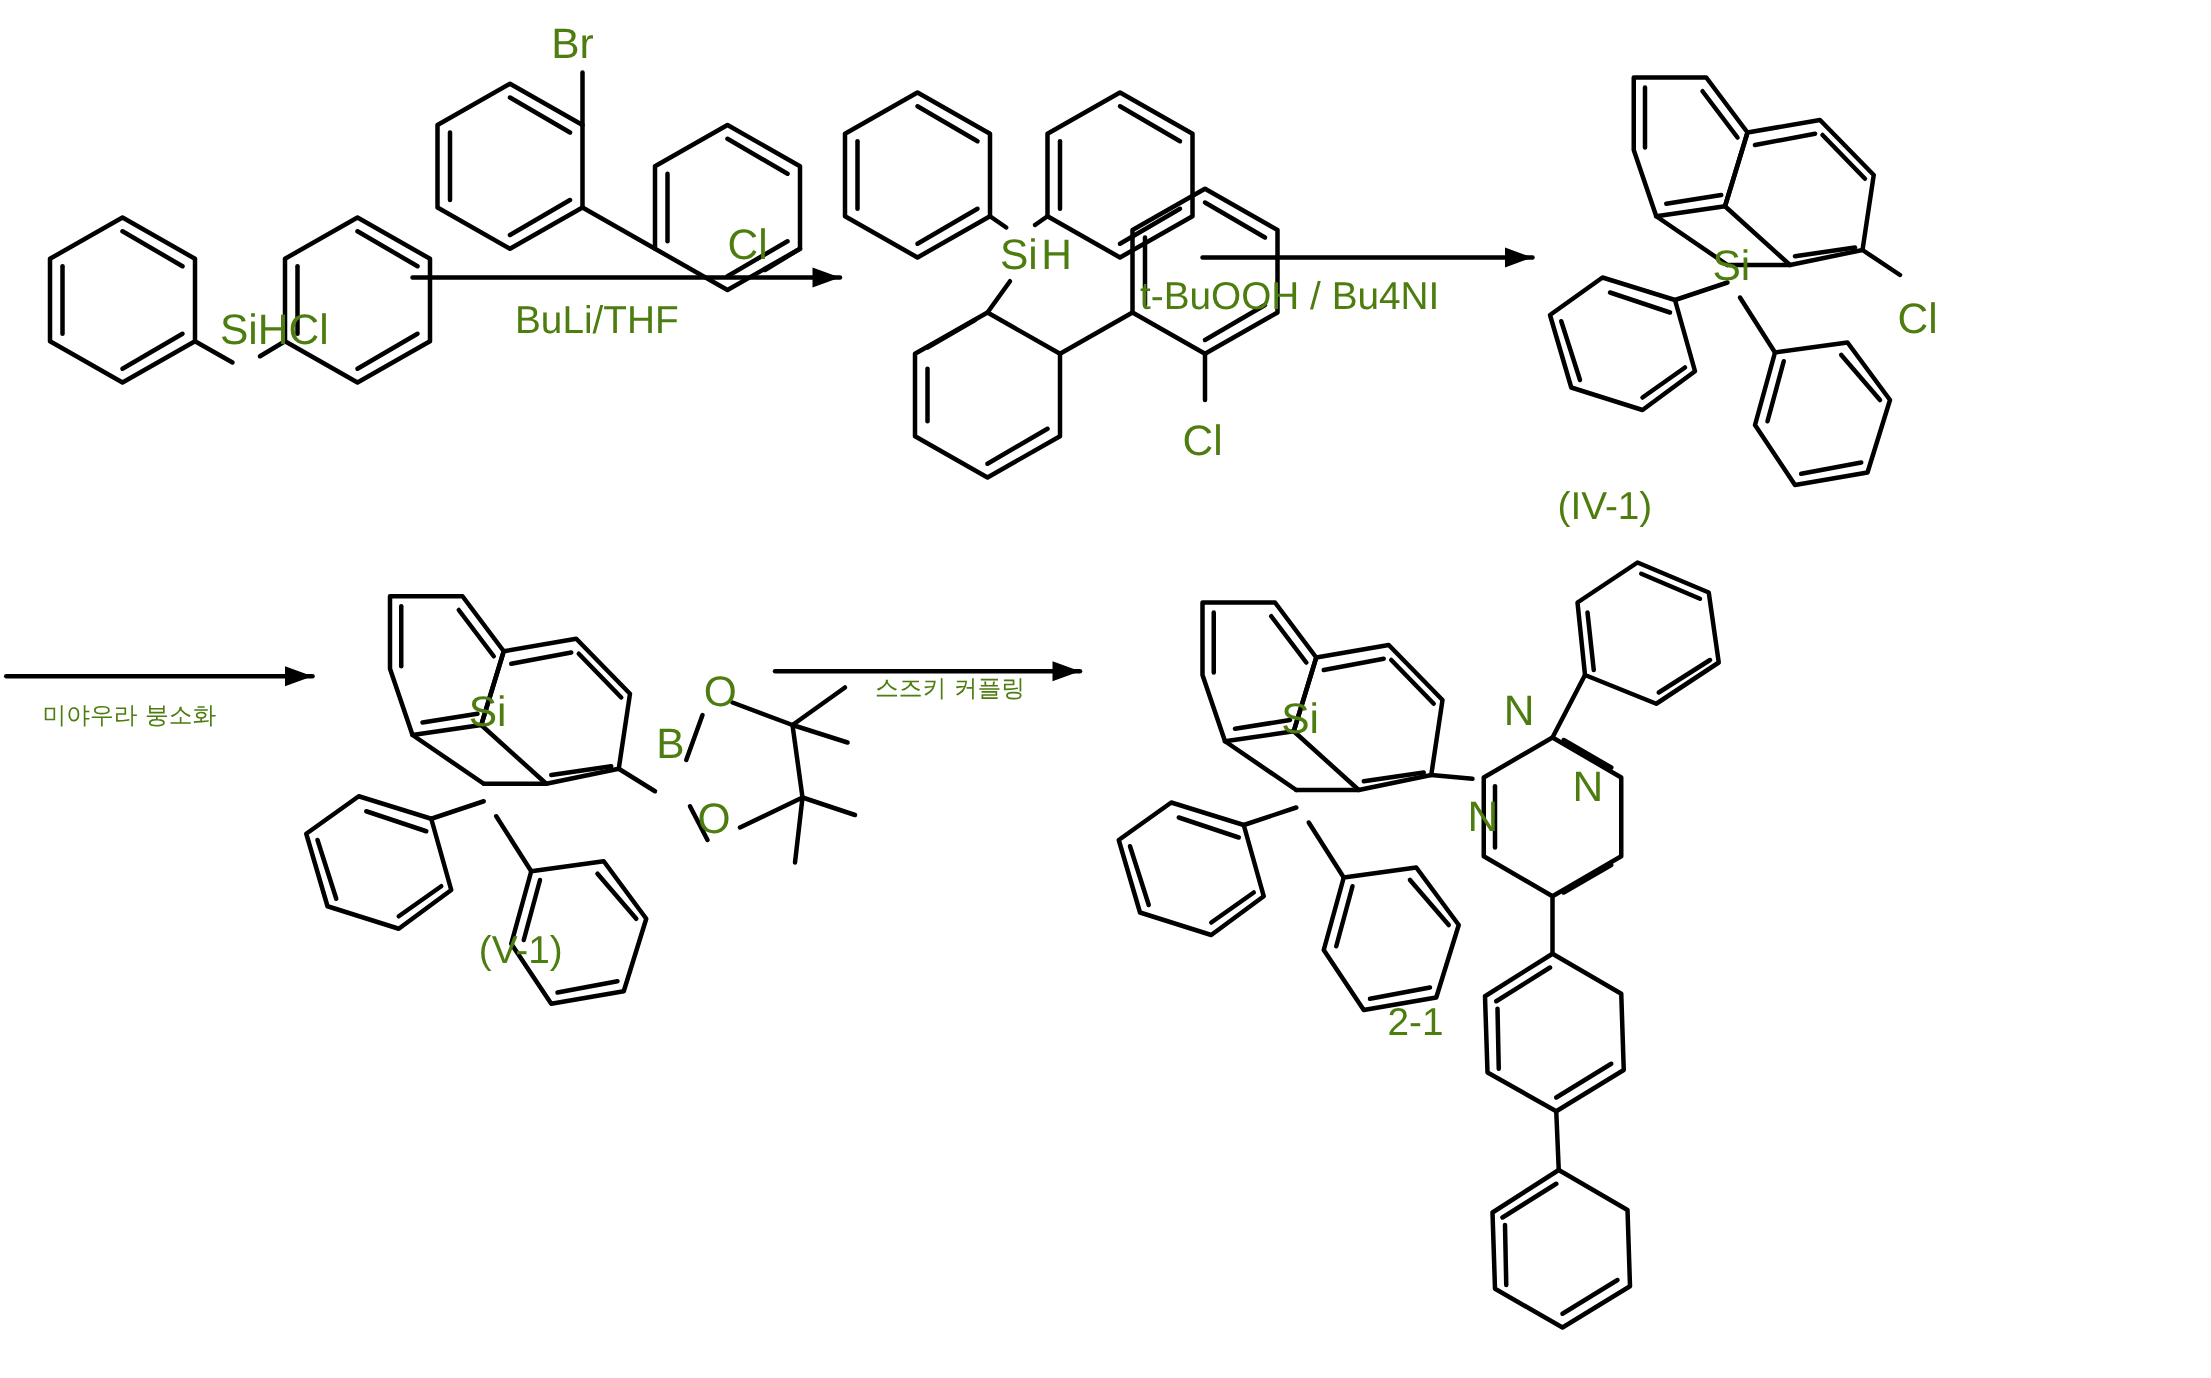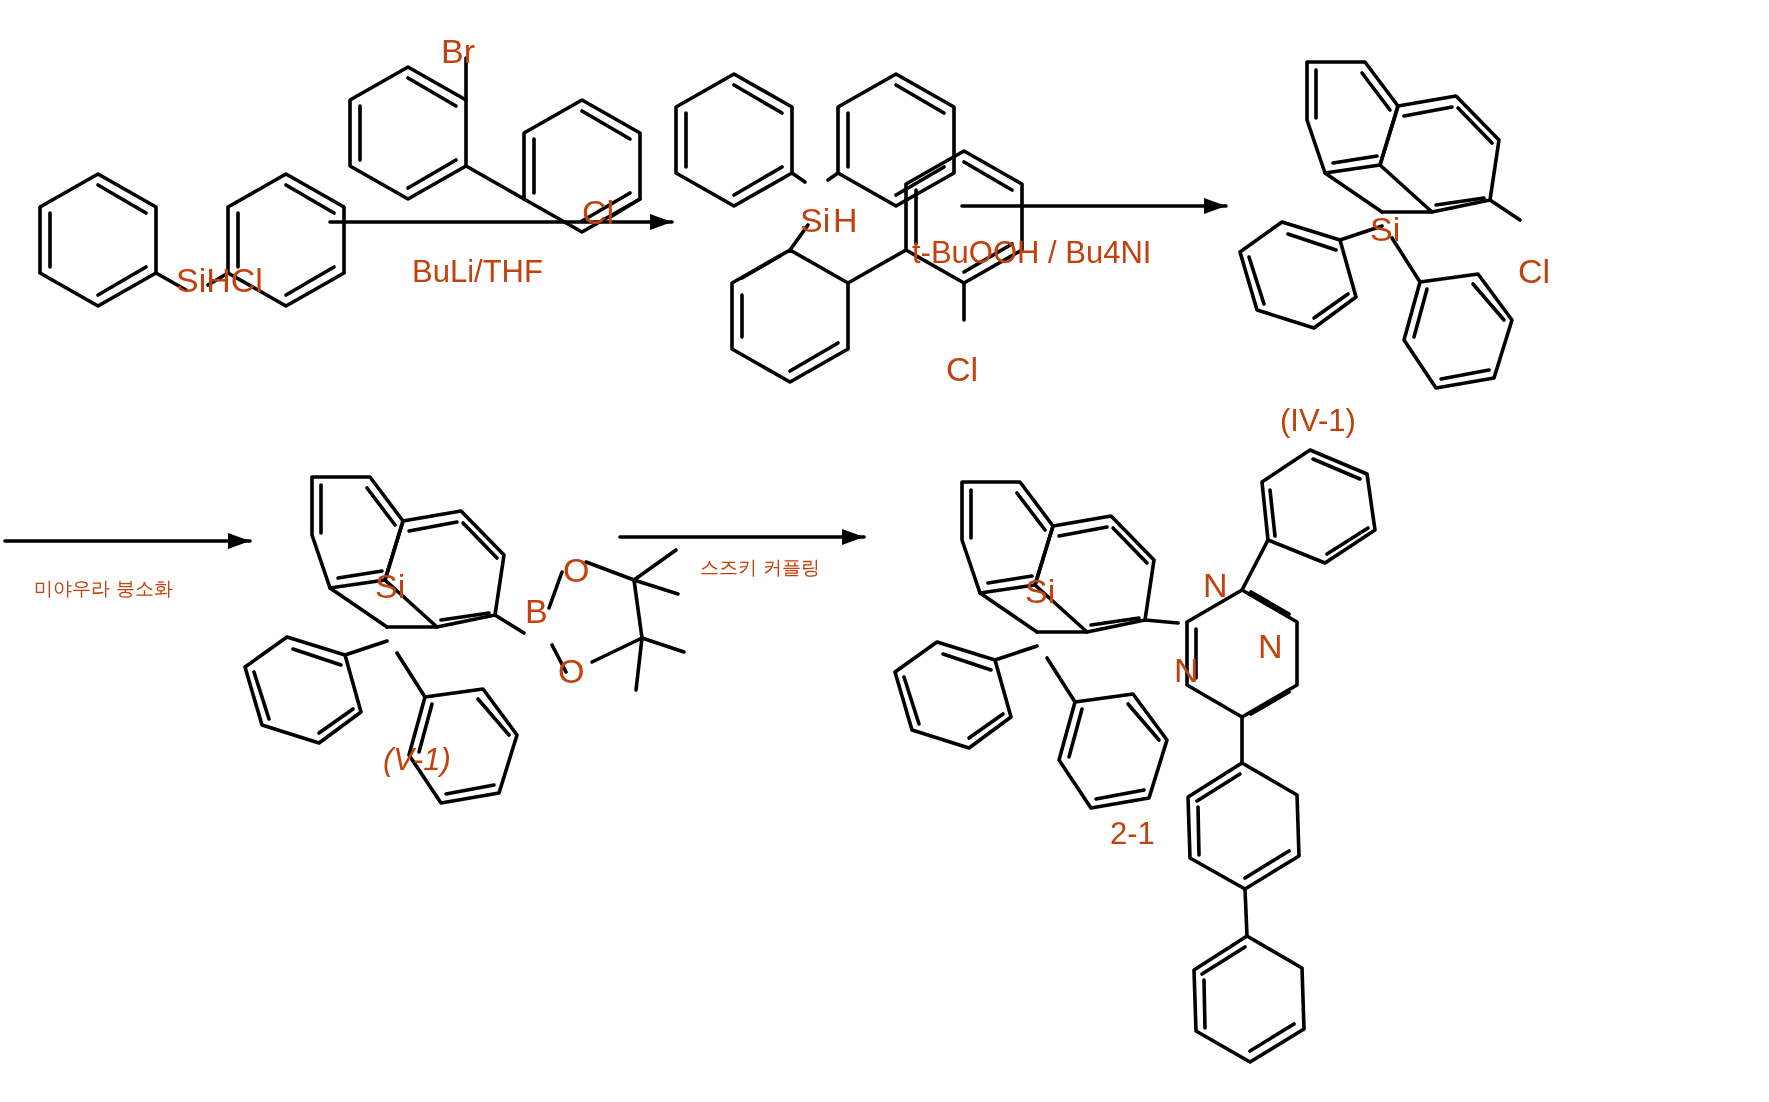--- a/index.html
+++ b/index.html
@@ -1,21 +1,21 @@
 <!DOCTYPE html>
 <html><head>
 <meta charset="utf-8">
 <style>
   html,body{margin:0;padding:0;background:#ffffff;}
   body{width:1769px;height:1102px;position:relative;overflow:hidden;
        font-family:"Liberation Sans","DejaVu Sans",sans-serif;color:#000;}
   .scheme{position:absolute;inset:0;}
   svg{position:absolute;left:0;top:0;width:1769px;height:1102px;}
-  .lbl{position:absolute;white-space:nowrap;color:#c2410c;
-       font-family:"Liberation Sans","DejaVu Sans",sans-serif;margin-top:16px;}
+  .lbl{position:absolute;white-space:nowrap;color:#4d7c0f;
+       font-family:"Liberation Sans","DejaVu Sans",sans-serif;}
   .atom{font-size:34px;line-height:34px;}
   .cond{font-size:31px;line-height:31px;}
   .cmpd{font-size:31px;line-height:31px;}
   .kor{font-size:19px;line-height:29px;font-family:"DejaVu Sans",sans-serif;}
 </style>
 </head>
 <body>
 
 <div class="scheme">
 
@@ -255,29 +255,29 @@
 <span class="lbl cond" style="left:412px;top:240px;">BuLi/THF</span>
 
 <span class="lbl atom" style="left:800px;top:187px;">Si</span>
 <span class="lbl atom" style="left:833px;top:187px;">H</span>
 <span class="lbl atom" style="left:946px;top:336px;">Cl</span>
 
 <span class="lbl cond" style="left:912px;top:221px;">t-BuOOH / Bu4NI</span>
 
 <span class="lbl atom" style="left:1370px;top:196px;">Si</span>
 <span class="lbl atom" style="left:1518px;top:238px;">Cl</span>
-<span class="lbl cmpd" style="left:1280px;top:389px;">(IV-1)</span>
+<span class="lbl cmpd" style="left:1246px;top:389px;">(IV-1)</span>
 
 <span class="lbl kor" style="left:34px;top:558px;">미야우라 붕소화</span>
 
 <span class="lbl atom" style="left:375px;top:553px;">Si</span>
 <span class="lbl atom" style="left:525px;top:578px;">B</span>
 <span class="lbl atom" style="left:563px;top:537px;">O</span>
 <span class="lbl atom" style="left:558px;top:638px;">O</span>
-<span class="lbl cmpd" style="left:383px;top:728px;font-style:italic;">(V-1)</span>
+<span class="lbl cmpd" style="left:383px;top:744px;">(V-1)</span>
 
 <span class="lbl kor" style="left:700px;top:537px;">스즈키 커플링</span>
 
 <span class="lbl atom" style="left:1025px;top:558px;">Si</span>
 <span class="lbl atom" style="left:1203px;top:552px;">N</span>
 <span class="lbl atom" style="left:1258px;top:613px;">N</span>
 <span class="lbl atom" style="left:1174px;top:637px;">N</span>
 <span class="lbl cmpd" style="left:1110px;top:802px;">2-1</span>
 
 </div>

